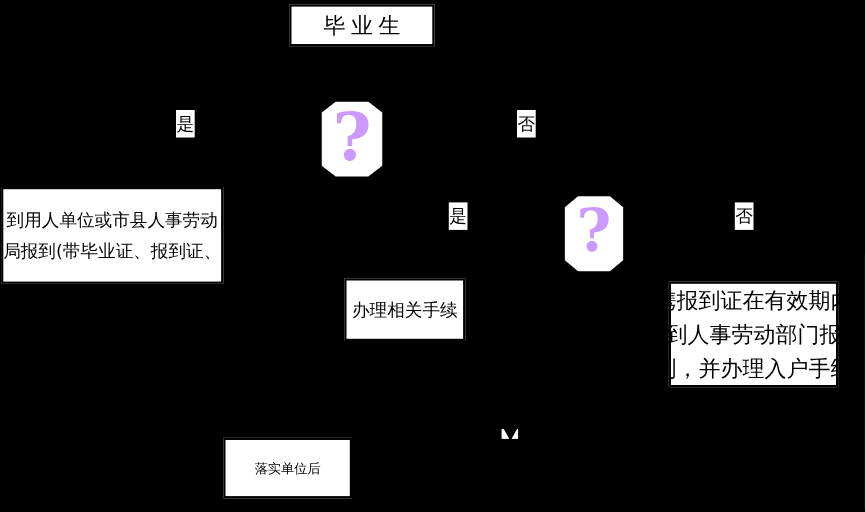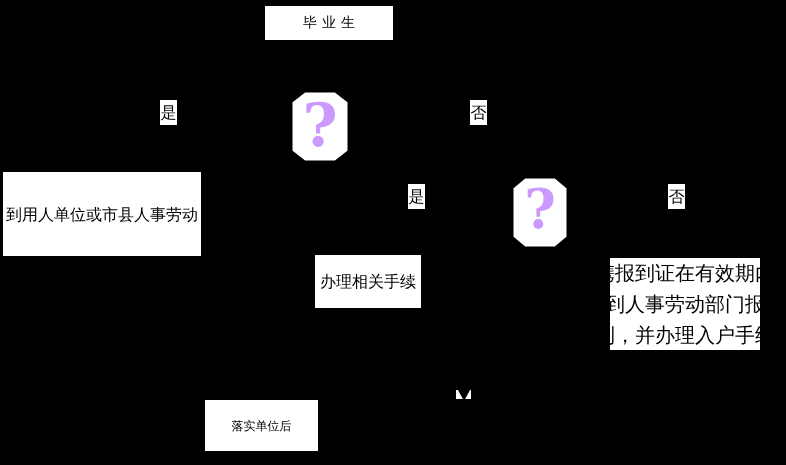--- a/index.html
+++ b/index.html
@@ -25,21 +25,21 @@
   .dlabel{
     position:absolute;left:50%;transform:translateX(-50%);
     white-space:nowrap;font-size:16px;z-index:3;color:var(--ink,#000);margin-top:28px;
   }
   .branch{
     position:absolute;background:var(--fill,#fff);color:var(--ink,#000);
     font-size:16px;line-height:25px;width:17px;height:25px;
     text-align:center;overflow:hidden;
   }
   
-  #start{left:263px;top:4px;width:132px;height:38px;font-size:14px;letter-spacing:5px;padding-left:5px;}
+  #start{left:263px;top:4px;width:132px;height:38px;font-size:20px;letter-spacing:5px;padding-left:5px;}
   
   #dec1{left:291px;top:91px;width:58px;height:71px;}
   #dec1 .qmark{top:4px;font-size:60px;}
   #dec1 .dlabel{top:40px;}
   
   #yes1{left:160px;top:100px;}
   #no1{left:470px;top:100px;}
   #yes2{left:408px;top:184px;}
   #no2{left:668px;top:184px;}
   
@@ -75,20 +75,21 @@
     </svg>
     <span class="qmark">?</span>
     <span class="dlabel">有用人单</span>
   </div>
 
   <div class="branch" id="yes1">是</div>
   <div class="branch" id="no1">否</div>
 
   <div class="box" id="p-left">
     <span class="ln">到用人单位或市县人事劳动</span>
+    <span class="ln">局报到(带毕业证、报到证、</span>
   </div>
 
   <div class="box" id="p-mid">
     <span class="ln">办理相关手续</span>
   </div>
 
   <div class="decision" id="dec2">
     <svg viewBox="0 0 56 71" preserveAspectRatio="none">
       <polygon points="13,0.75 43,0.75 55.25,11 55.25,60 43,70.25 13,70.25 0.75,60 0.75,11" fill="#ffffff" stroke="#000000" stroke-width="1.5"></polygon>
     </svg>

